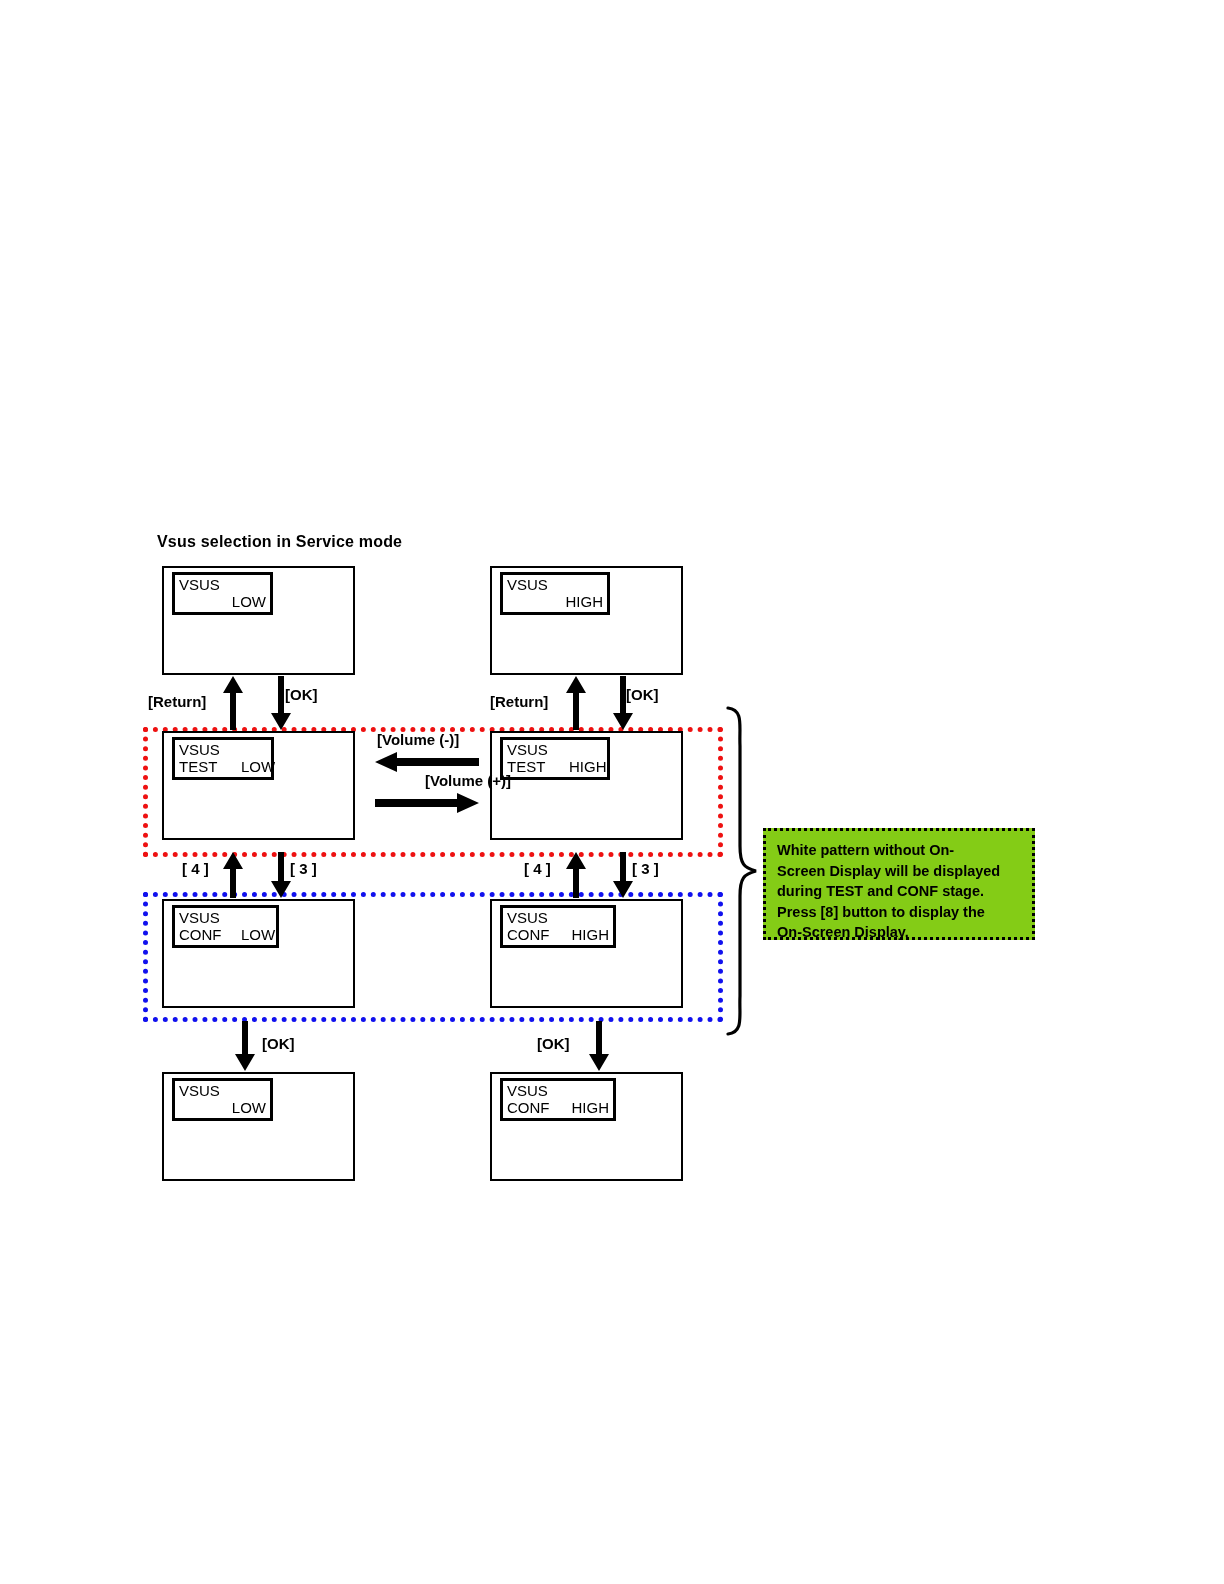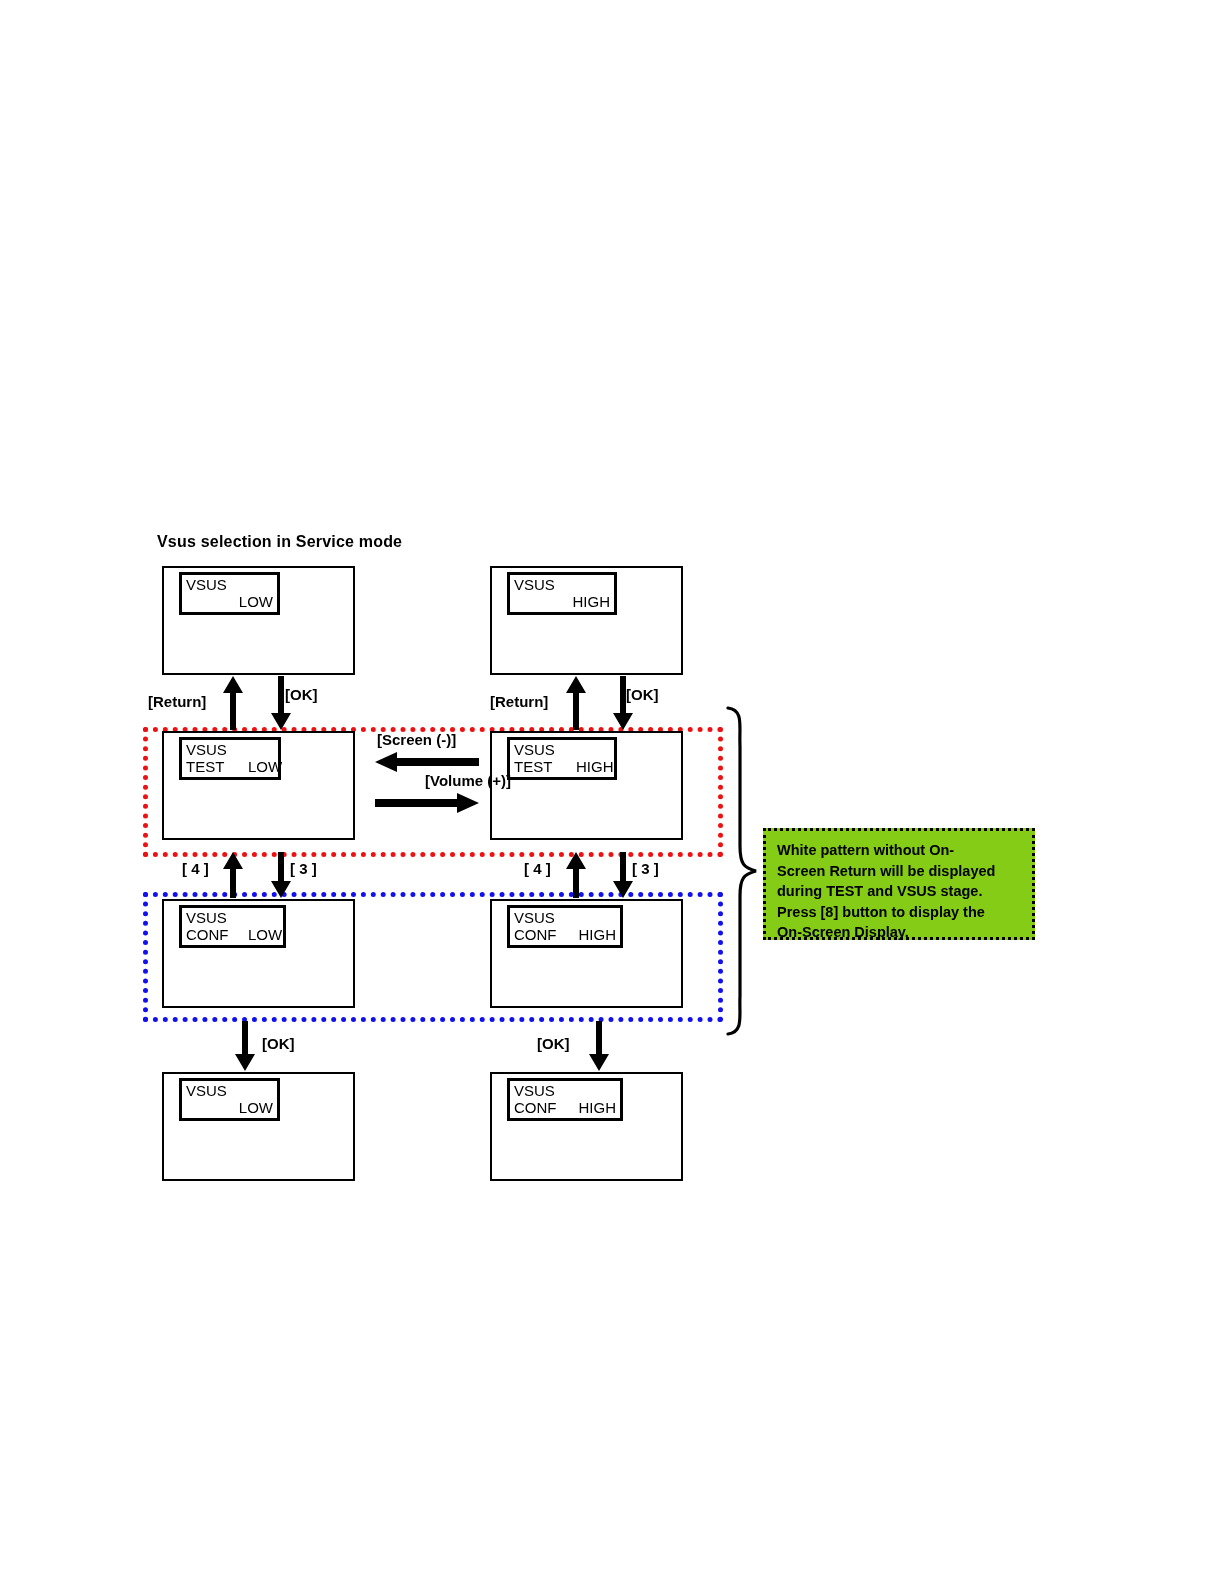--- a/index.html
+++ b/index.html
@@ -19,21 +19,21 @@
 
   
   .tv{
     position:absolute;
     width:193px;height:109px;
     border:2px solid #000;
     background:#fff;
     box-sizing:border-box;
   }
   .osd{
-    position:absolute;left:15px;top:4px;
+    position:absolute;left:8px;top:4px;
     border:3px solid #000;
     background:#fff;
     box-sizing:border-box;
     padding:1px 4px 2px 4px;
     min-width:96px;
   }
   .osd .row{
     display:flex;
     font-size:15px;font-weight:normal;line-height:17px;color:#000;
     white-space:nowrap;
@@ -161,21 +161,21 @@
       <div class="row top">
         <span class="l">VSUS</span>
       </div>
       <div class="row bottom">
         <span class="l">TEST</span>
         <span class="r">HIGH</span>
       </div>
     </div>
   </div>
 
-  <div class="lbl" style="left:377px;top:732px;">[Screen (-)]</div>
+  <div class="lbl" style="left:377px;top:732px;">[Volume (-)]</div>
   <div class="arrow" style="left:375px;top:752px;">
     <svg width="104" height="20" viewBox="0 0 104 20">
       <polygon points="0,10 22,0 22,6 104,6 104,14 22,14 22,20" fill="#000"></polygon>
     </svg>
   </div>
 
   <div class="lbl" style="left:377px;top:773px;padding-left:48px;">[Volume (+)]</div>
   <div class="arrow" style="left:375px;top:793px;">
     <svg width="104" height="20" viewBox="0 0 104 20">
       <polygon points="104,10 82,0 82,6 0,6 0,14 82,14 82,20" fill="#000"></polygon>
@@ -273,19 +273,19 @@
 
   <div class="brace">
     <svg width="42" height="330" viewBox="0 0 42 330">
       <path d="M6,2 C22,4 17,20 18,40 L18,140 C18,158 22,162 34,165
                C22,168 18,172 18,190 L18,290 C17,310 22,326 6,328" fill="none" stroke="#000" stroke-width="3.2" stroke-linecap="round"></path>
     </svg>
   </div>
 
   <div class="note">
     <p>White pattern without On-</p>
-    <p>Screen Return will be displayed</p>
-    <p>during TEST and VSUS stage.</p>
+    <p>Screen Display will be displayed</p>
+    <p>during TEST and CONF stage.</p>
     <p>Press [8] button to display the</p>
     <p>On-Screen Display.</p>
   </div>
 
 </div>
 
 </body></html>

